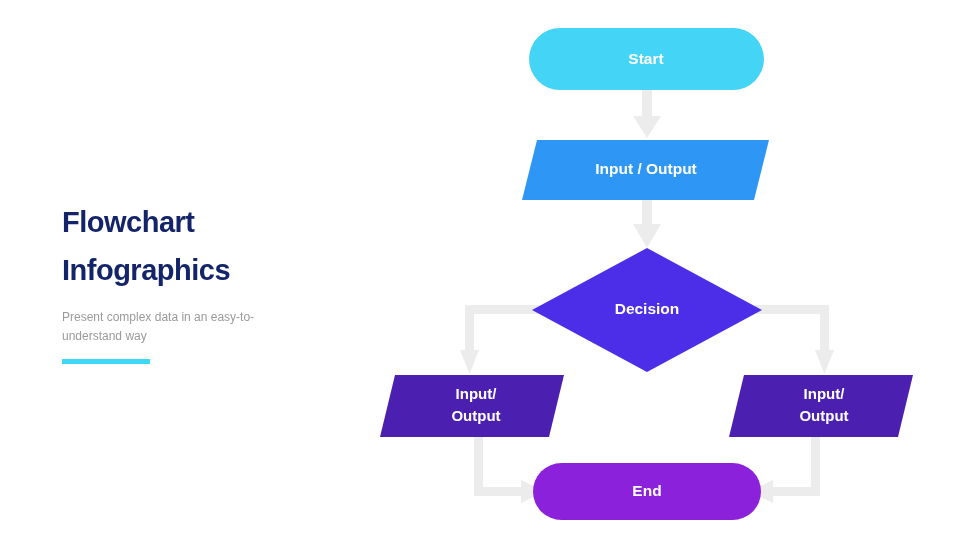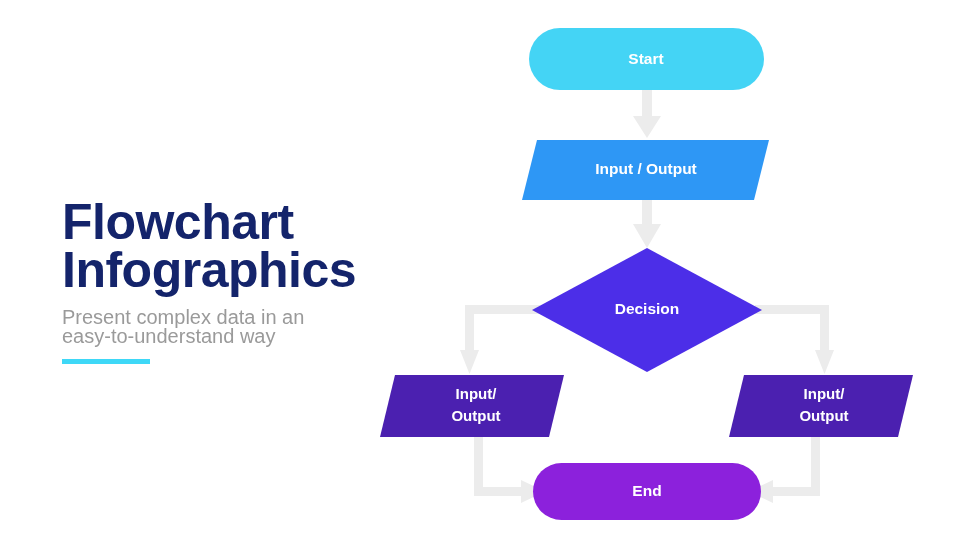--- a/index.html
+++ b/index.html
@@ -21,31 +21,31 @@
   }
 
   
   #left-panel {
     position: absolute;
     left: 62px;
     top: 198px;
     width: 290px;
   }
   #title {
-    font-size: 50px;
+    font-size: 29px;
     line-height: 48px;
     font-weight: bold;
     color: #14246B;
     letter-spacing: -0.5px;
     margin: 0;
     white-space: pre-line;
   }
   #subtitle {
     margin: 14px 0 0 0;
-    font-size: 20px;
+    font-size: 12px;
     line-height: 19px;
     color: #9A9A9A;
     font-weight: normal;
     max-width: 246px;
   }
   #accent-bar {
     position: absolute;
     left: 0px;
     top: 161px;
     width: 88px;

